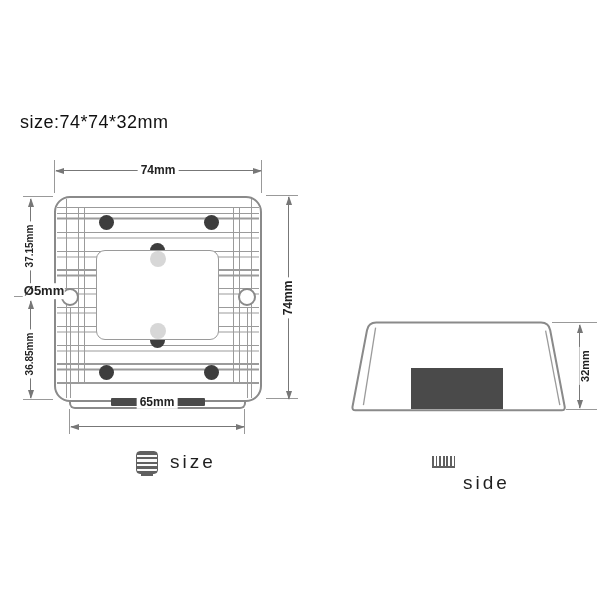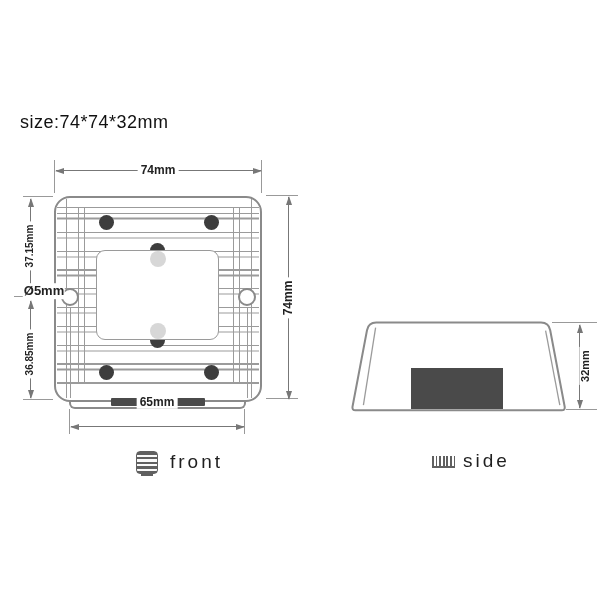--- a/index.html
+++ b/index.html
@@ -126,34 +126,34 @@
     <div class="dlabel rot small" style="left:30px;top:246px;">37.15mm</div>
     <div class="dlabel rot small" style="left:30px;top:354px;">36.85mm</div>
     <div class="dlabel tiny" style="left:44px;top:291px;">Ø5mm</div>
 
     <div class="xv" style="left:69px;top:409px;height:25px;"></div>
     <div class="xv" style="left:244px;top:409px;height:25px;"></div>
     <div class="dim-h" style="left:71px;top:426px;width:173px;"></div>
     <div class="dlabel" style="left:157px;top:402px;">65mm</div>
 
     <div class="front-icon"></div>
-    <div class="caption" style="left:170px;top:451px;">front</div>
+    <div class="caption" style="left:170px;top:451px;">size</div>
   </div>
 
   <div class="layer">
     <svg style="position:absolute;left:340px;top:312px;" width="240" height="108" viewBox="340 312 240 108">
       <path d="M355.5,410.3 Q351.8,410.3 352.6,406.3 L367,330.3 Q368.4,322.6 376.2,322.6
                L541,322.6 Q548.8,322.6 550.2,330.3 L564.6,406.3 Q565.4,410.3 561.7,410.3 Z" fill="#ffffff" stroke="#8a8a8a" stroke-width="2" stroke-linejoin="round"></path>
       <line x1="375.6" y1="327.6" x2="363.4" y2="405.2" stroke="#9b9b9b" stroke-width="1.3"></line>
       <line x1="545.6" y1="330.6" x2="559.8" y2="405.2" stroke="#9b9b9b" stroke-width="1.3"></line>
       <rect x="411" y="368" width="92" height="41" fill="#4a4a4a"></rect>
     </svg>
 
     <div class="xh" style="left:552px;top:322px;width:45px;"></div>
     <div class="xh" style="left:566px;top:409px;width:31px;"></div>
     <div class="dim-v" style="left:579px;top:325px;height:83px;"></div>
     <div class="dlabel rot" style="left:586px;top:366px;font-size:11px;">32mm</div>
 
     <div class="side-icon"></div>
-    <div class="caption" style="left:463px;top:450px;">side</div>
+    <div class="caption" style="left:463px;top:472px;">side</div>
   </div>
 
 </div>
 
 </body></html>

